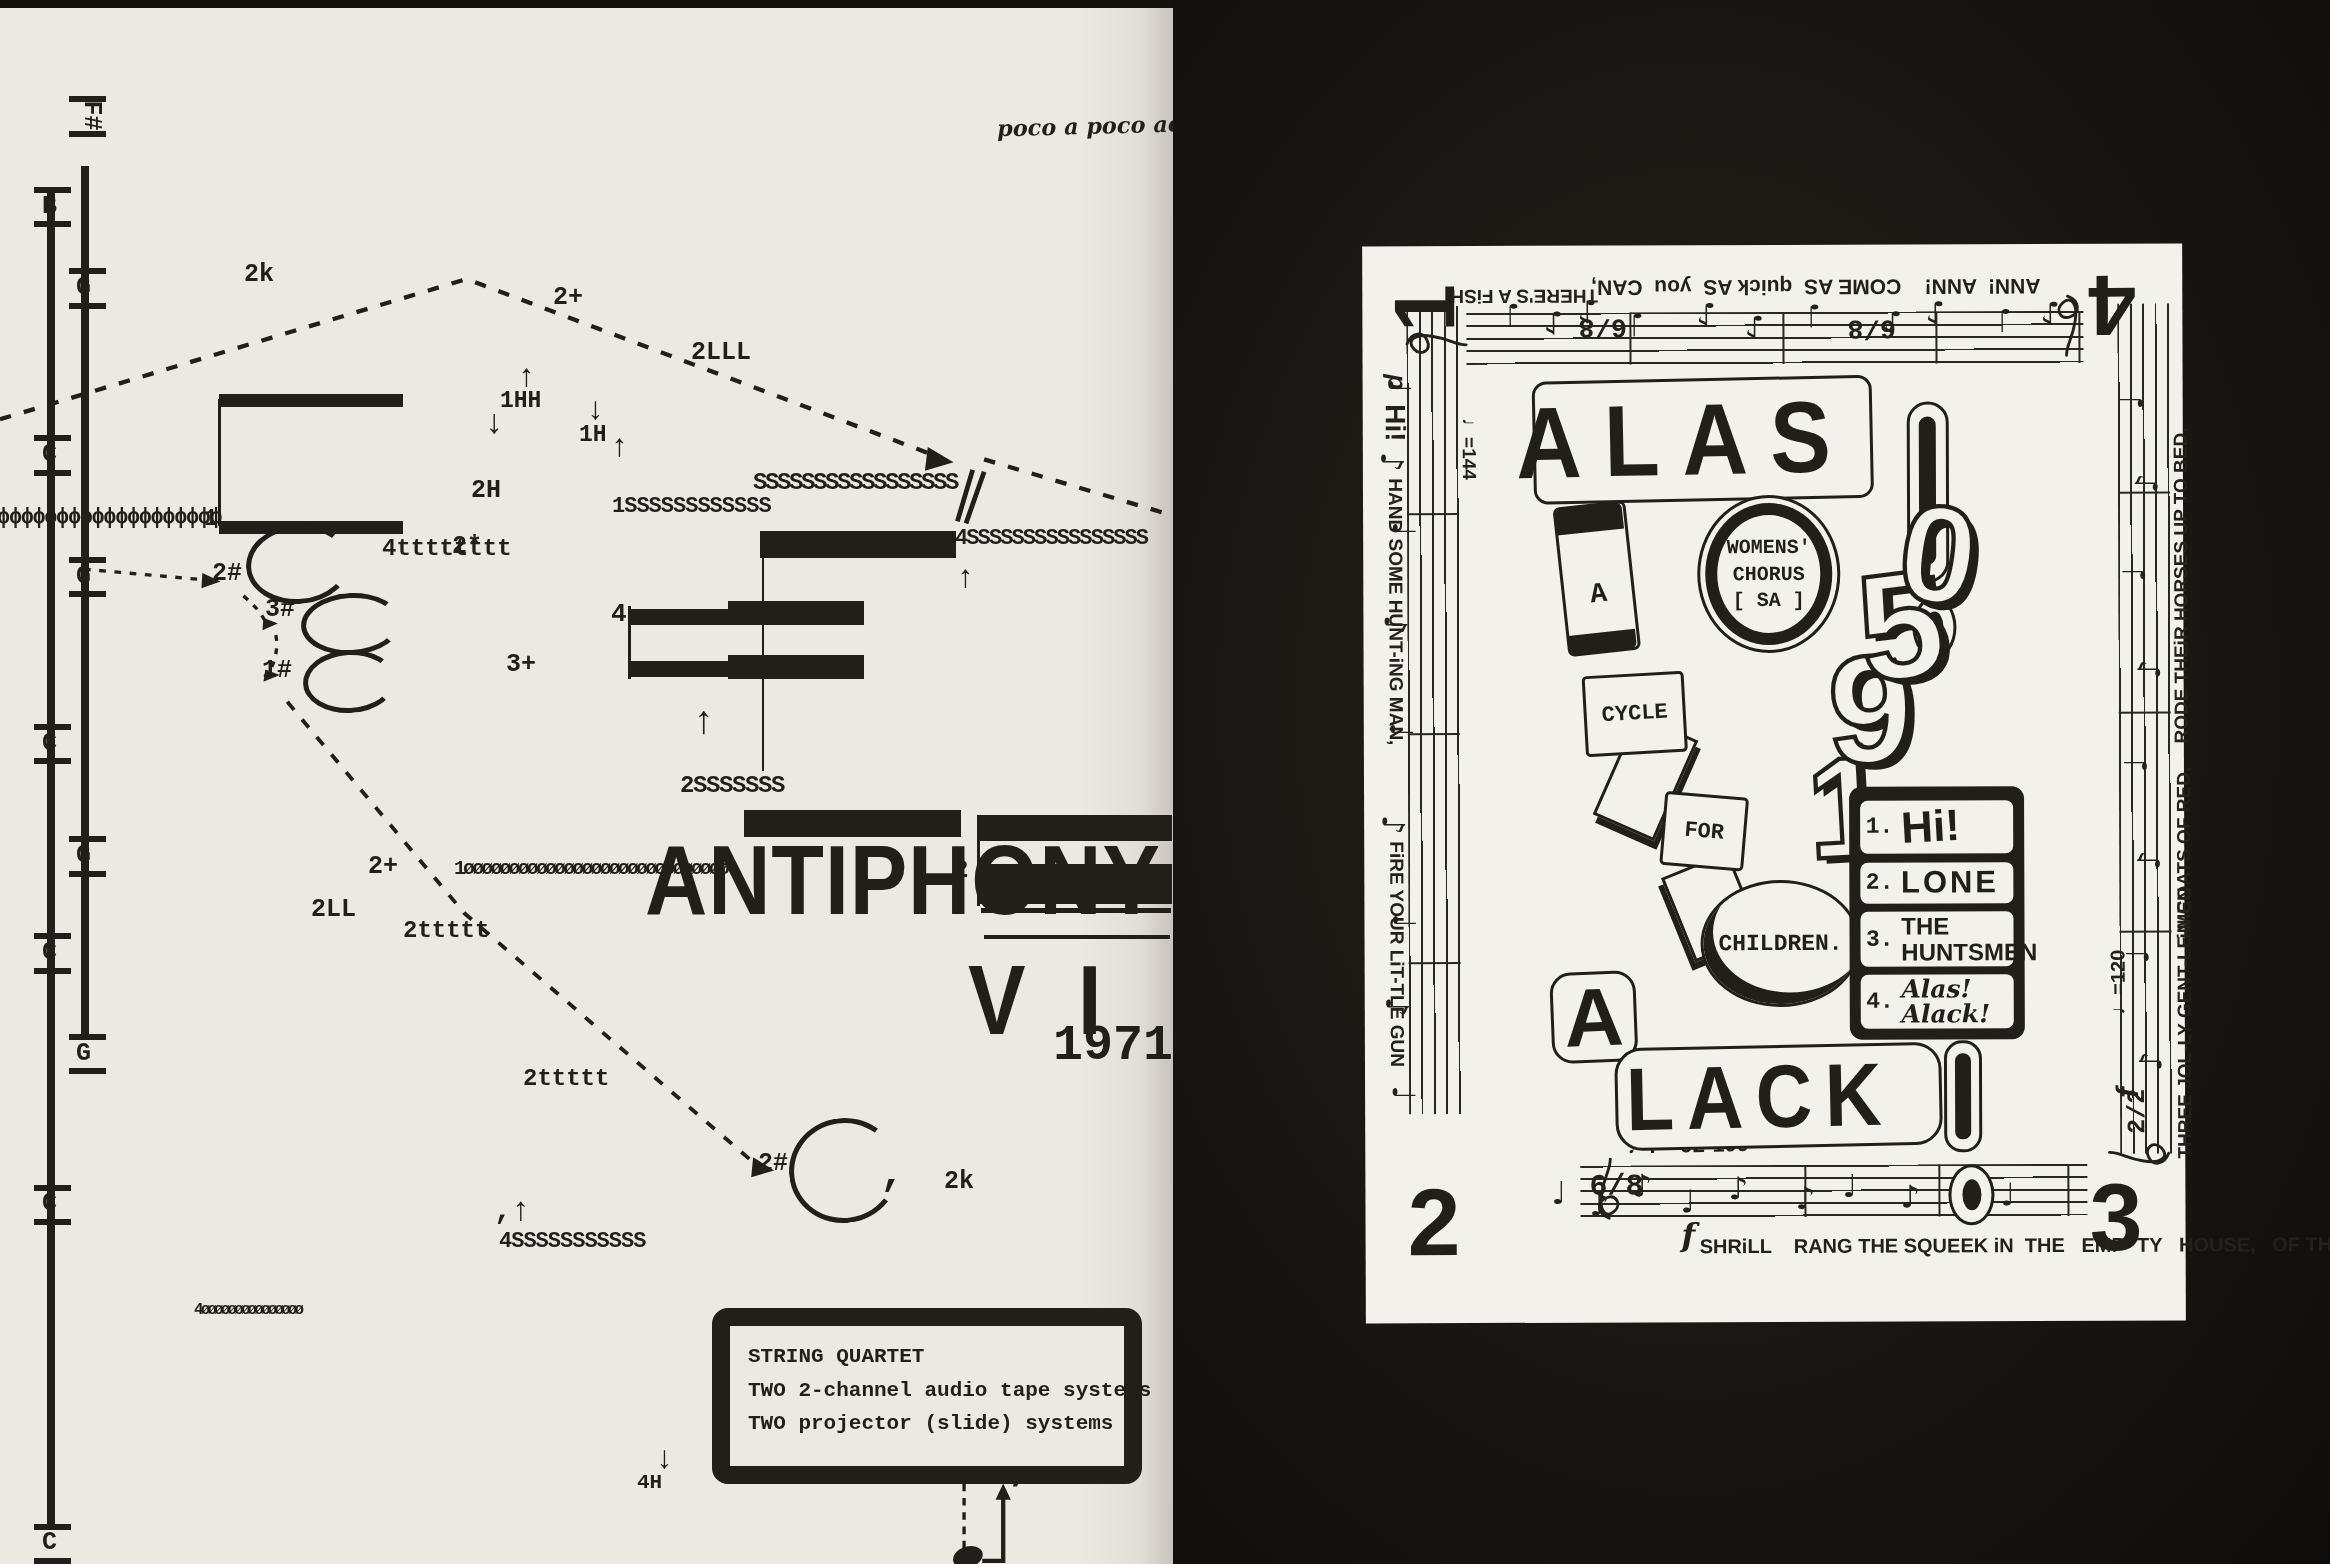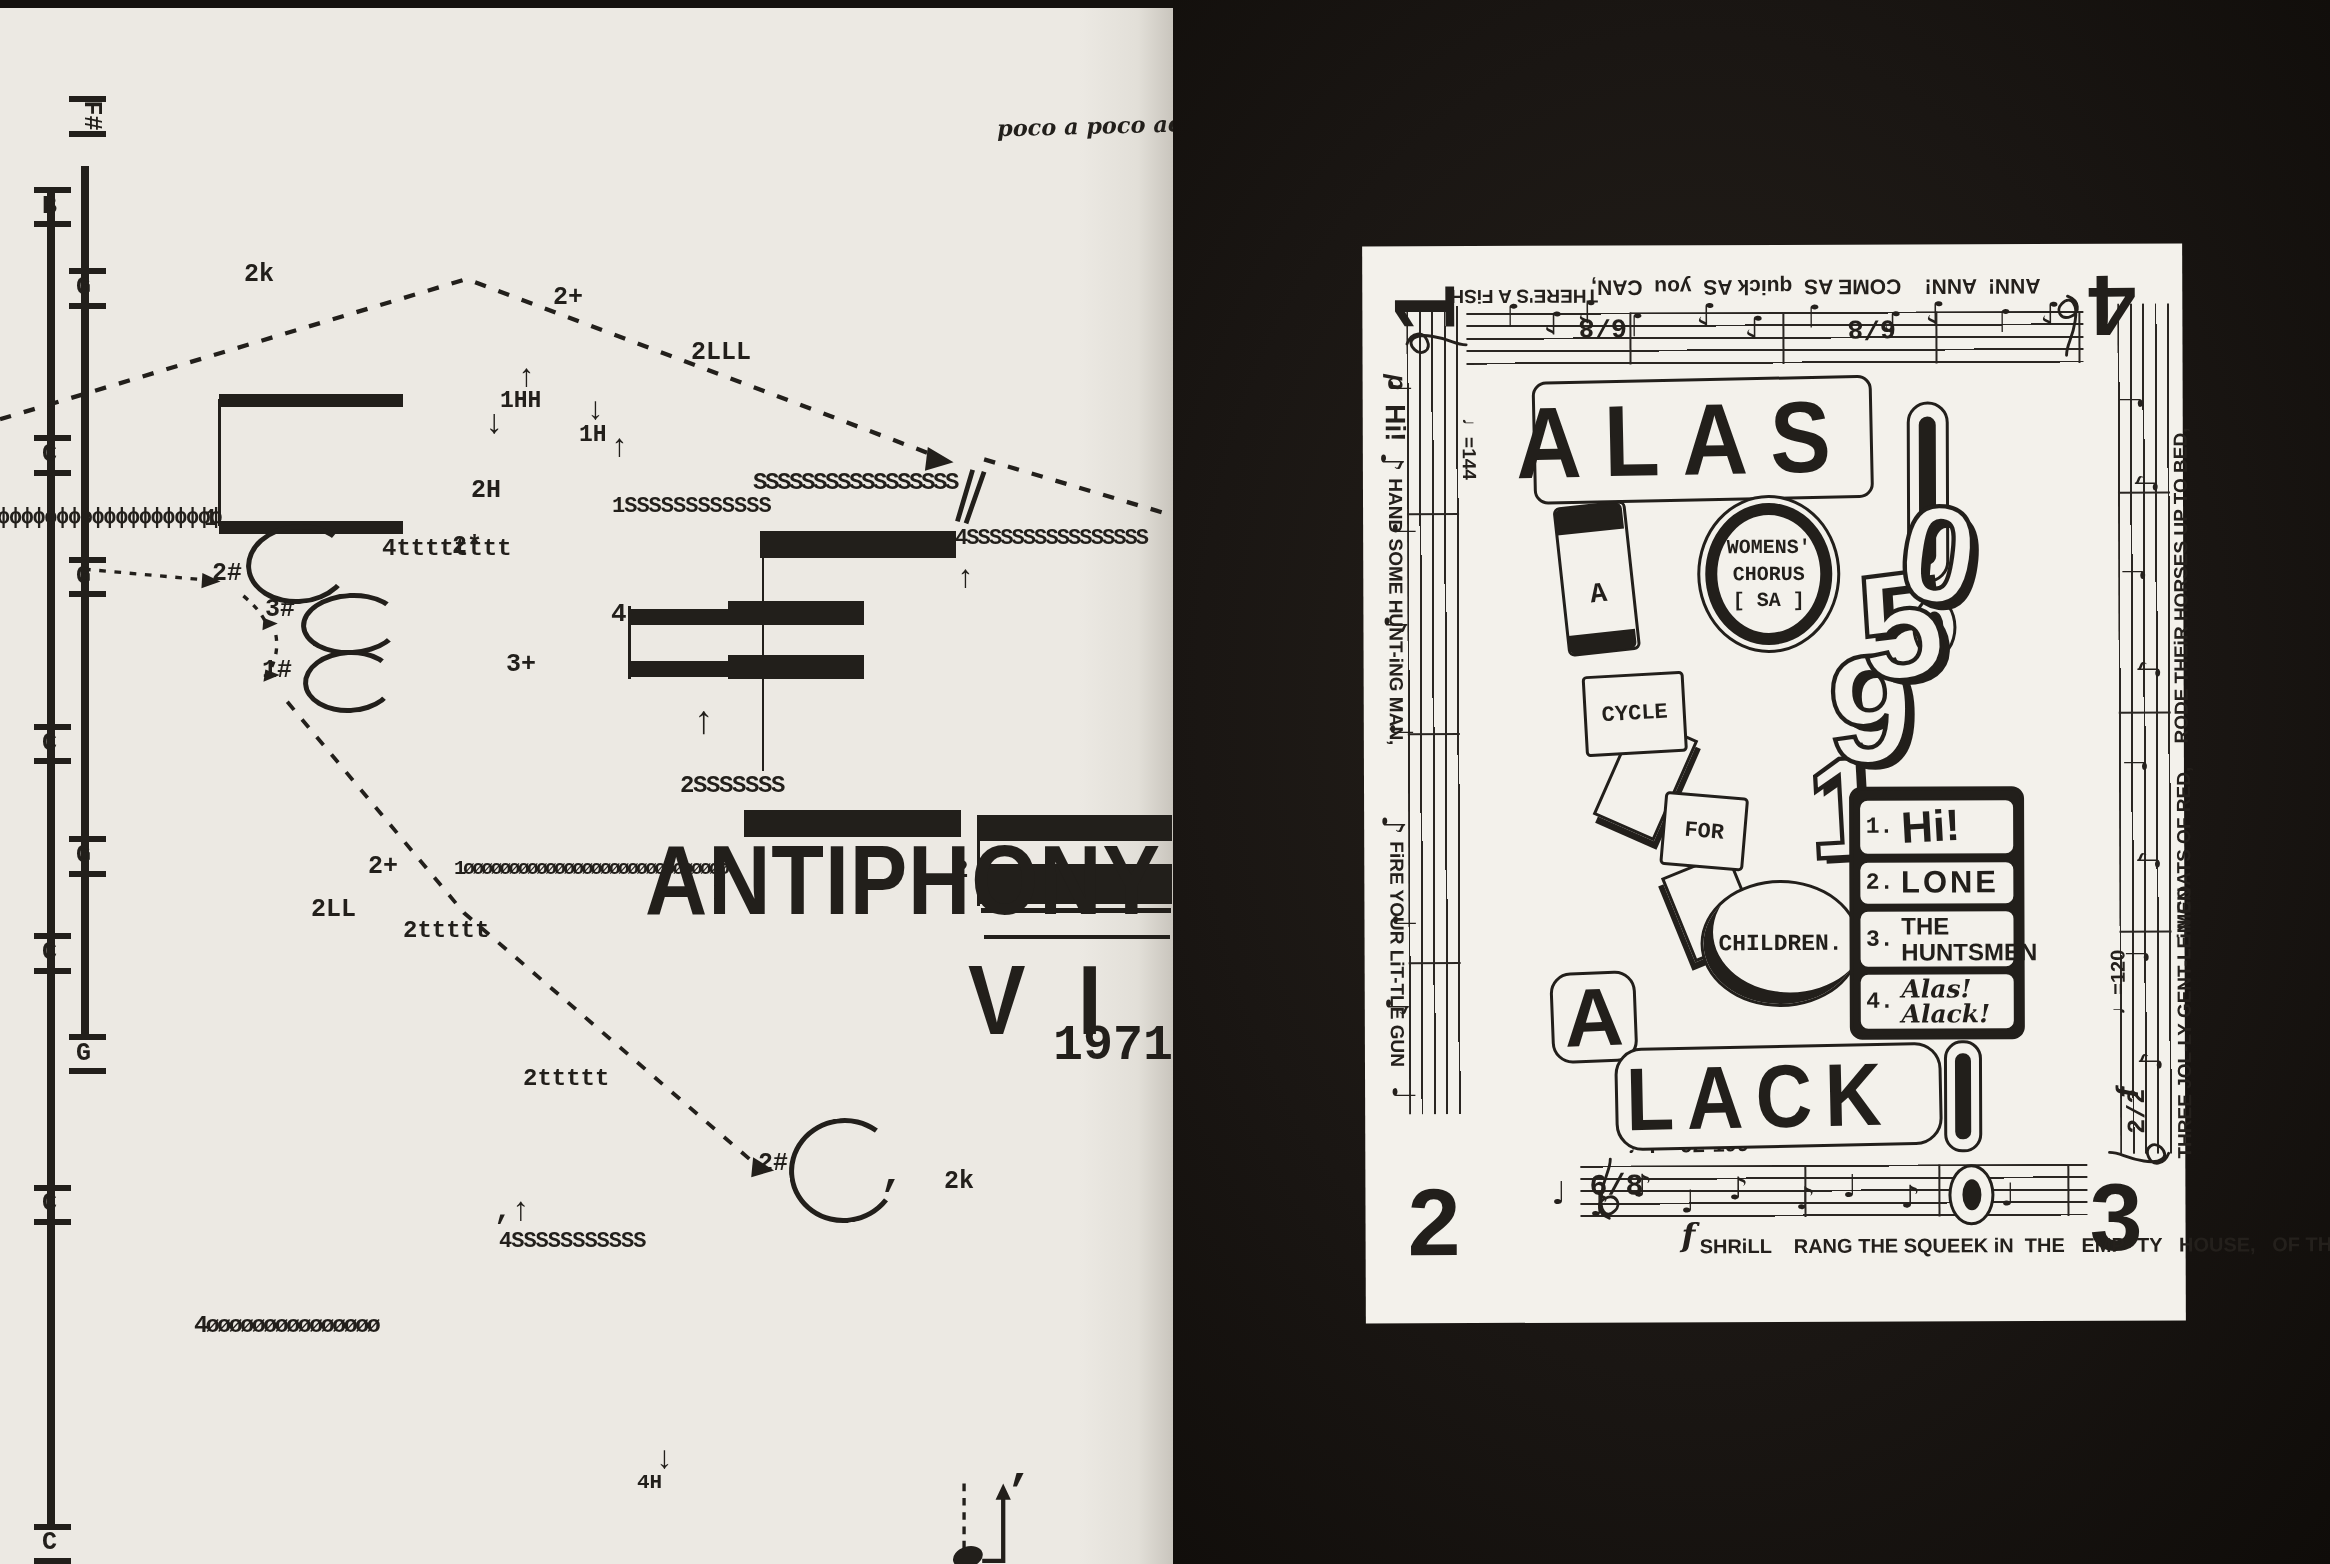--- a/index.html
+++ b/index.html
@@ -165,33 +165,38 @@
         <span class="lab" style="left: 403px; top: 919px; font-size: 24px;">2ttttt</span>
         <span class="lab" style="left: 368px; top: 854px; font-size: 25px;">2+</span>
         <span class="lab" style="left: 311px; top: 897px; font-size: 25px;">2LL</span>
         <span class="lab" style="left: 523px; top: 1067px; font-size: 24px;">2ttttt</span>
         <span class="lab" style="left: 758px; top: 1151px; font-size: 25px;">2#</span>
         <span class="lab" style="left: 880px; top: 1154px; font-size: 41px;">,</span>
         <span class="lab" style="left: 944px; top: 1169px; font-size: 25px;">2k</span>
         <span class="lab" style="left: 494px; top: 1196px; font-size: 30px;">,</span>
         <span class="lab" style="left: 511px; top: 1195px; font-size: 33px;">↑</span>
         <span class="lab" style="left: 499px; top: 1231px; font-size: 22px; letter-spacing: -1px;">4SSSSSSSSSSS</span>
-        <span class="lab" style="left: 194px; top: 1302px; font-size: 24px; letter-spacing: -2.9px; margin-top: 12px;">4øøøøøøøøøøøøøøø</span>
+        <span class="lab" style="left: 194px; top: 1302px; font-size: 16px; letter-spacing: -2.9px;">4øøøøøøøøøøøøøøø</span>
         <span class="lab" style="left: 655px; top: 1444px; font-size: 31.5px;">↓</span>
         <span class="lab" style="left: 637px; top: 1472px; font-size: 21px;">4H</span>
         <span class="lab" style="left: 611px; top: 601px; font-size: 26px;">4</span>
         <span class="lab" style="left: 1005px; top: 1471px; font-size: 44px;">’</span>
       </div>
     <div class="lab hand" style="left:997px;top:114px;font-size:22.4px;transform:rotate(-1.5deg);">poco a poco acceler.</div>
 
     <div id="title-1">ANTIPHONY</div>
     <div id="title-2">V I</div>
     <div id="title-year">1971</div>
 
 
+    <div id="credits-box">
+      <div class="txt"><span>STRING QUARTET</span>
+<span>TWO 2-channel audio tape systems</span>
+<span>TWO projector (slide) systems</span></div>
+    </div>
   </div>
 
   <div id="right-page">
     <div id="score-card">
 
       <div class="staff-h" style="left:104px;top:67px;width:617px;height:52px;"></div>
       <div class="staff-h" style="left:215px;top:920px;width:507px;height:52px;"></div>
       <div class="staff-v" style="left:44px;top:60px;width:52px;height:808px;"></div>
       <div class="staff-v" style="left:755px;top:60px;width:52px;height:850px;"></div>
       <div id="card-decor">

